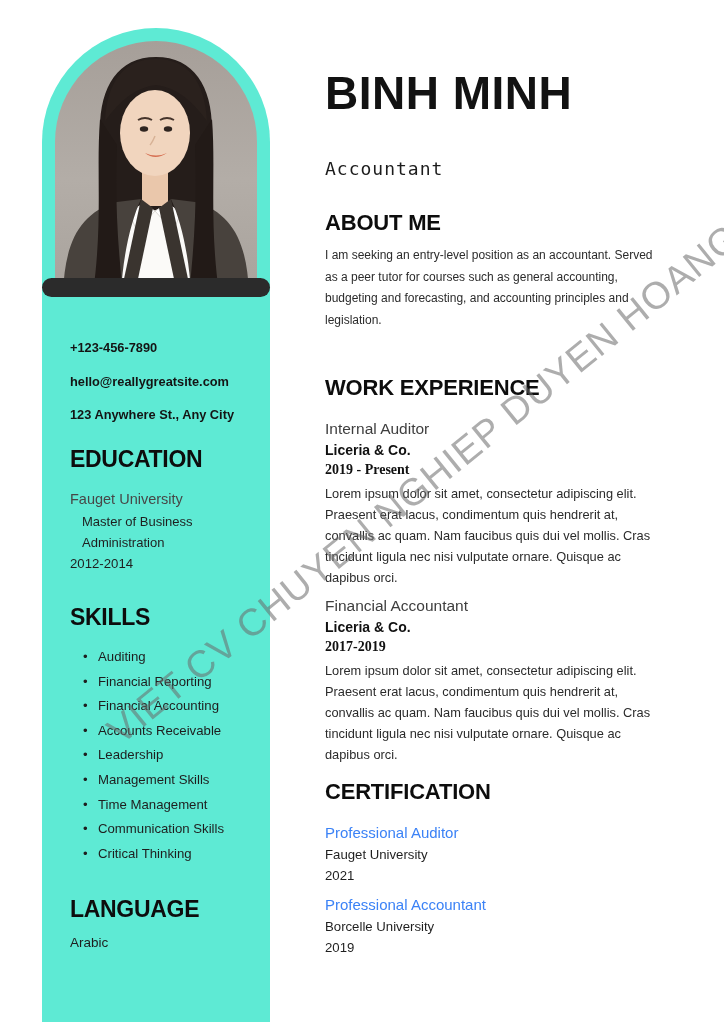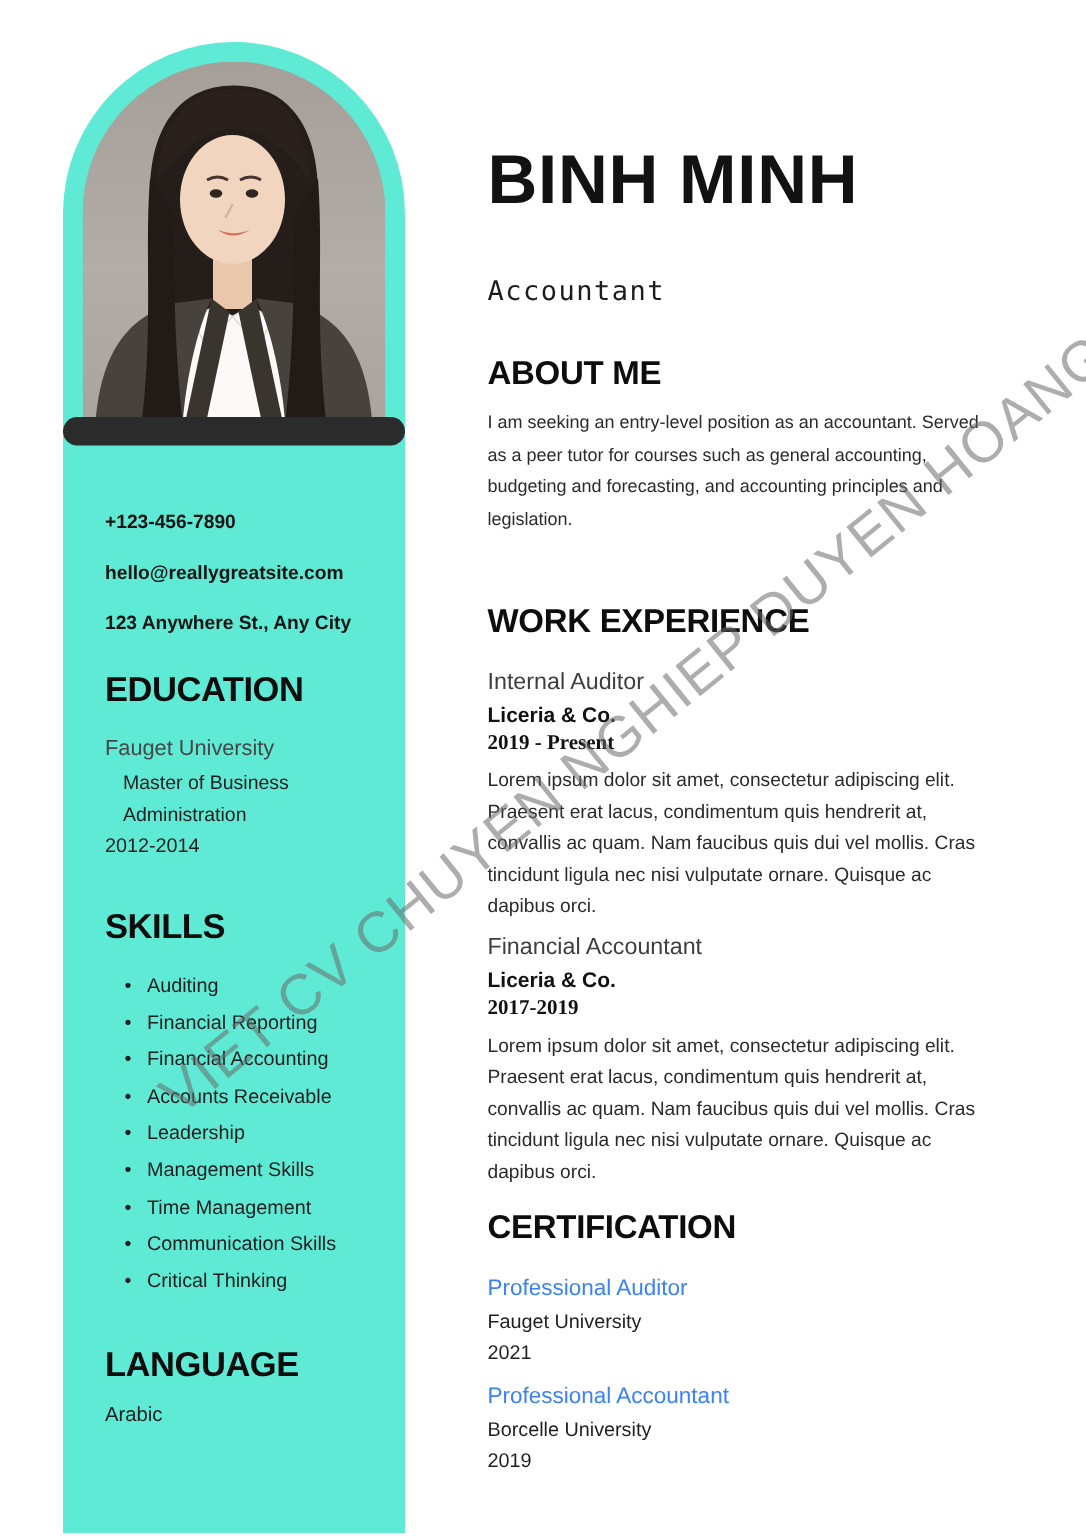--- a/index.html
+++ b/index.html
@@ -30,21 +30,21 @@
   .edu-years  { font-size:13.2px; color:#1f1f1f; margin:0; line-height:21px; }
   .skills-heading { margin-top:30px; }
   .skills-list { list-style:none; margin:14px 0 0; padding:0; }
   .skills-list li { position:relative; padding-left:28px; font-size:13.2px; color:#1e1e1e; line-height:24.6px; }
   .skills-list li::before { content:"\2022"; position:absolute; left:13px; color:#1e1e1e; }
   .lang-heading { margin-top:30px; }
   .lang-list { list-style:none; margin:7px 0 0; padding:0; }
   .lang-list li { font-size:13.5px; color:#1e1e1e; line-height:26px; }
 
   
-  .main { position:absolute; left:325px; top:96px; width:335px; }
+  .main { position:absolute; left:325px; top:70px; width:335px; }
   .name { font-size:46px; font-weight:900; color:#121212; margin:0; line-height:1; letter-spacing:0.5px; }
   .role { font-family:"DejaVu Sans Mono", monospace; font-size:18px; color:#1c1c1c; margin-top:42px; letter-spacing:1px; }
   .m-heading { font-size:22px; font-weight:bold; color:#0d0d0d; letter-spacing:-0.2px; margin:0; }
   .about-heading { margin-top:31px; }
   .about-text { font-size:12px; line-height:21.5px; color:#2b2b2b; margin:9px 0 0; }
   .work-heading { margin-top:44px; }
   .job { margin-top:17px; }
   .job + .job { margin-top:7px; }
   .job-title { font-size:15.5px; color:#3e3e3e; margin:0; line-height:22px; }
   .job-company { font-size:14px; font-weight:bold; color:#111111; margin:0; line-height:20px; }

